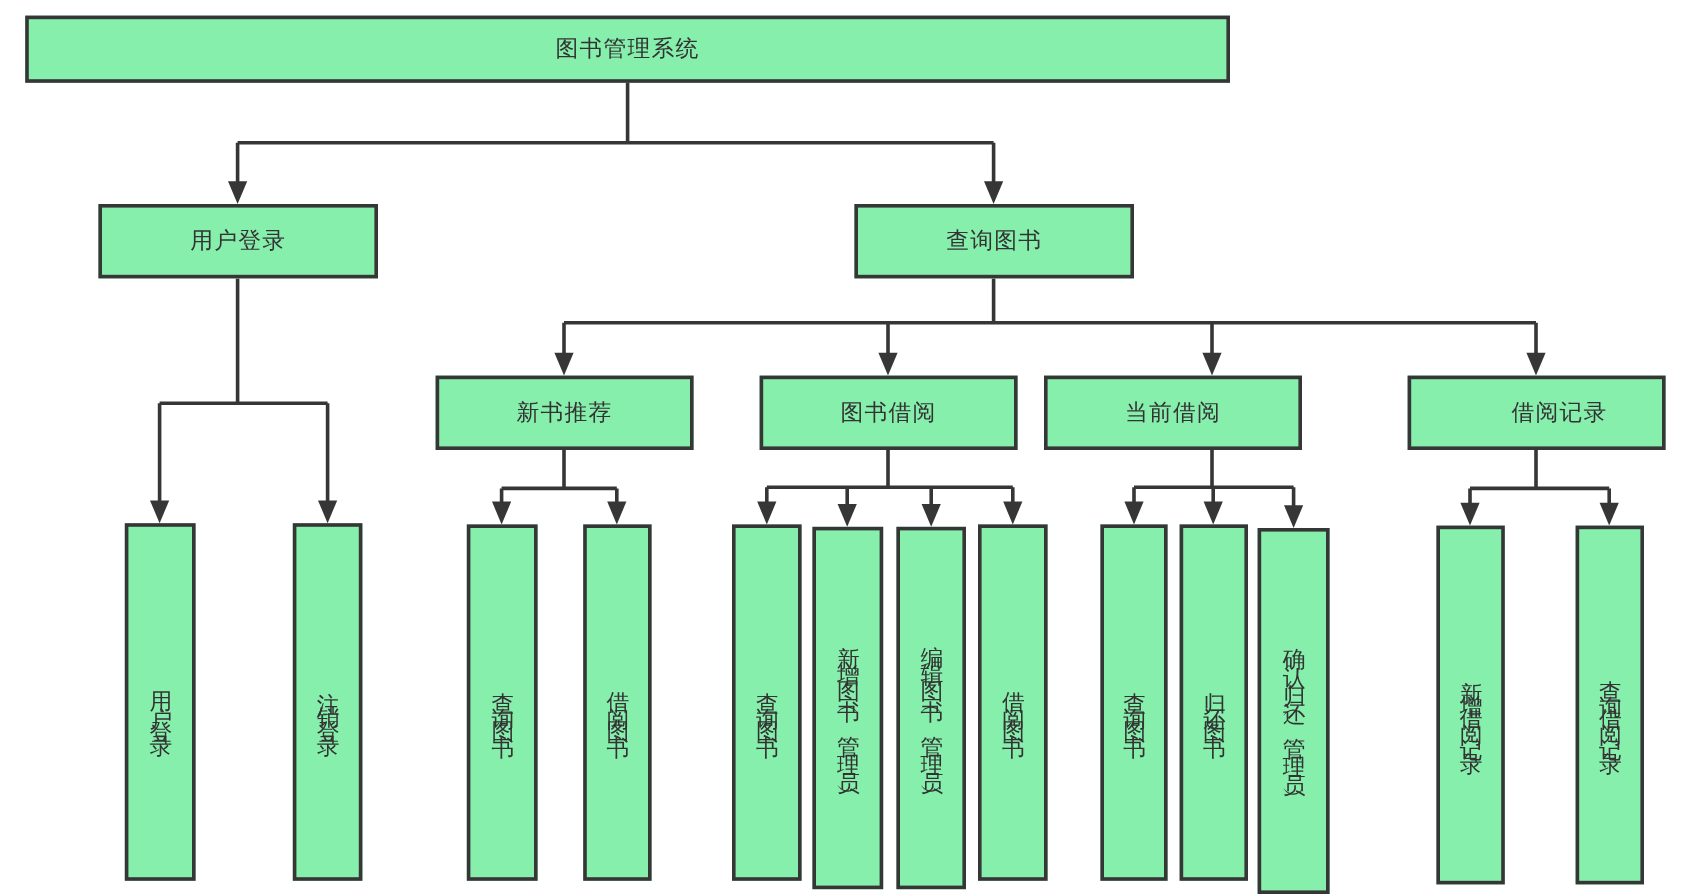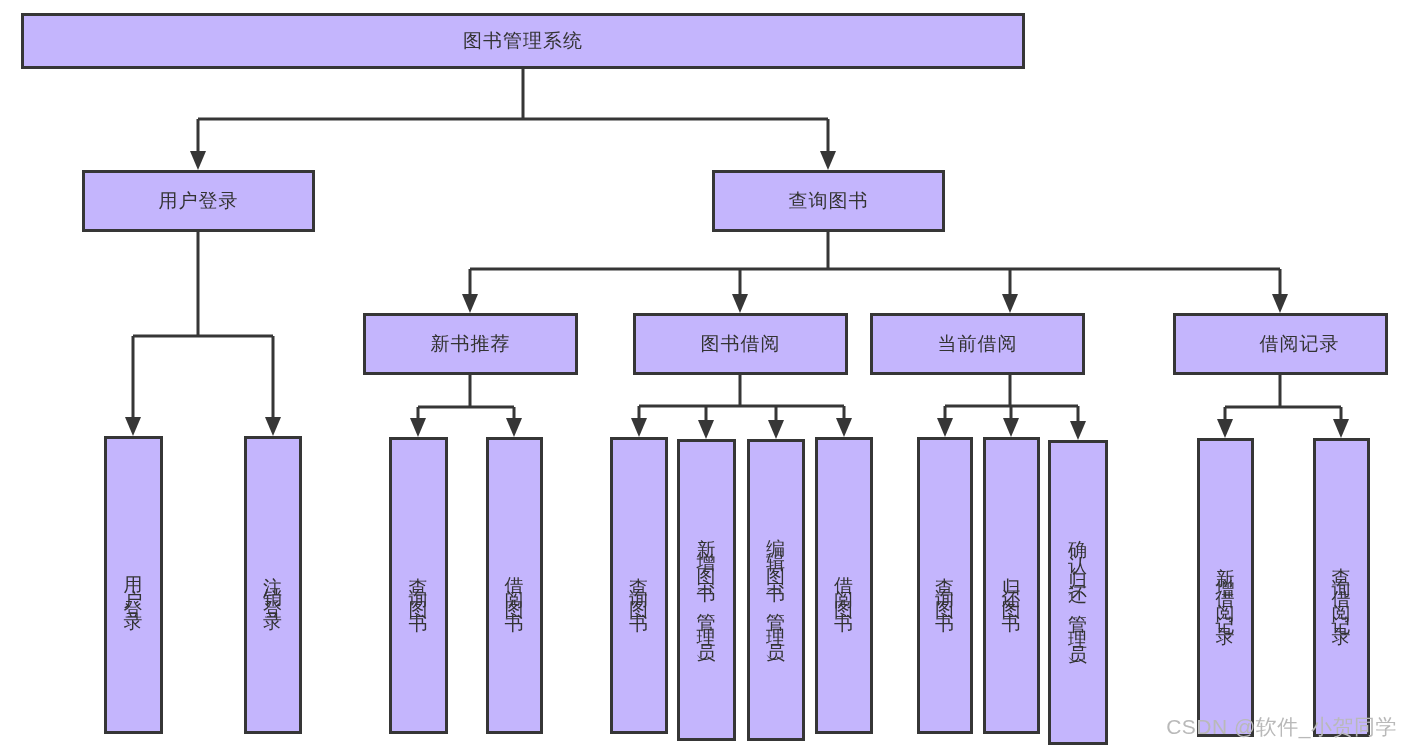--- a/index.html
+++ b/index.html
@@ -8,21 +8,21 @@
     width:1405px;height:747px;
     background:#ffffff;
     overflow:hidden;
     font-family:"Liberation Sans","DejaVu Sans",sans-serif;
   }
   .wires{position:absolute;left:0;top:0;z-index:1;}
   .node{
     position:absolute;
     box-sizing:border-box;
     border:3px solid #363636;
-    background:#c4b5fd;
+    background:#86efac;
     display:flex;
     align-items:center;
     justify-content:center;
     color:#333333;
     font-size:19px;
     letter-spacing:1px;
     z-index:2;
     white-space:nowrap;
     text-align:right;
   }
@@ -137,15 +137,14 @@
     <span class="long">确认归还（管理员）</span>
   </div>
 
   <div class="node leaf" style="left:1197px;top:438px;width:57px;height:299px;">
     <span>新增借阅记录</span>
   </div>
   <div class="node leaf" style="left:1313px;top:438px;width:57px;height:299px;">
     <span>查询借阅记录</span>
   </div>
 
-  <div class="watermark">CSDN @软件_小贺同学</div>
 
 </div>
 
 </body></html>

